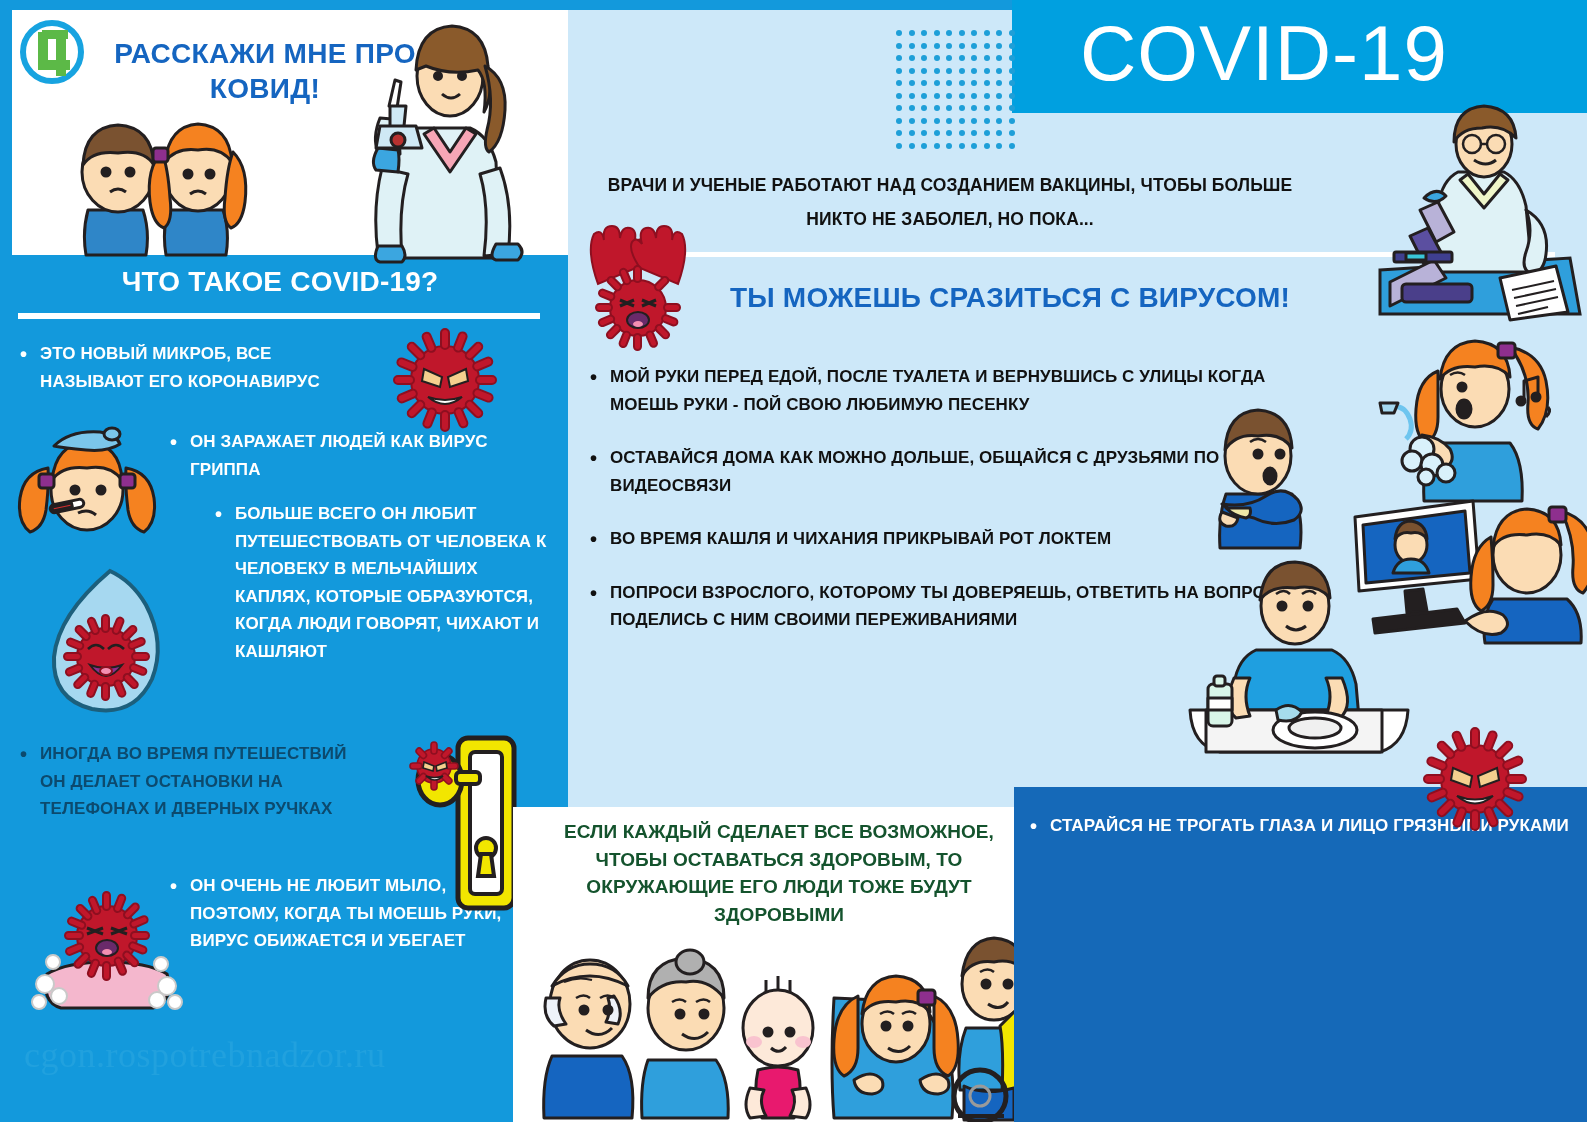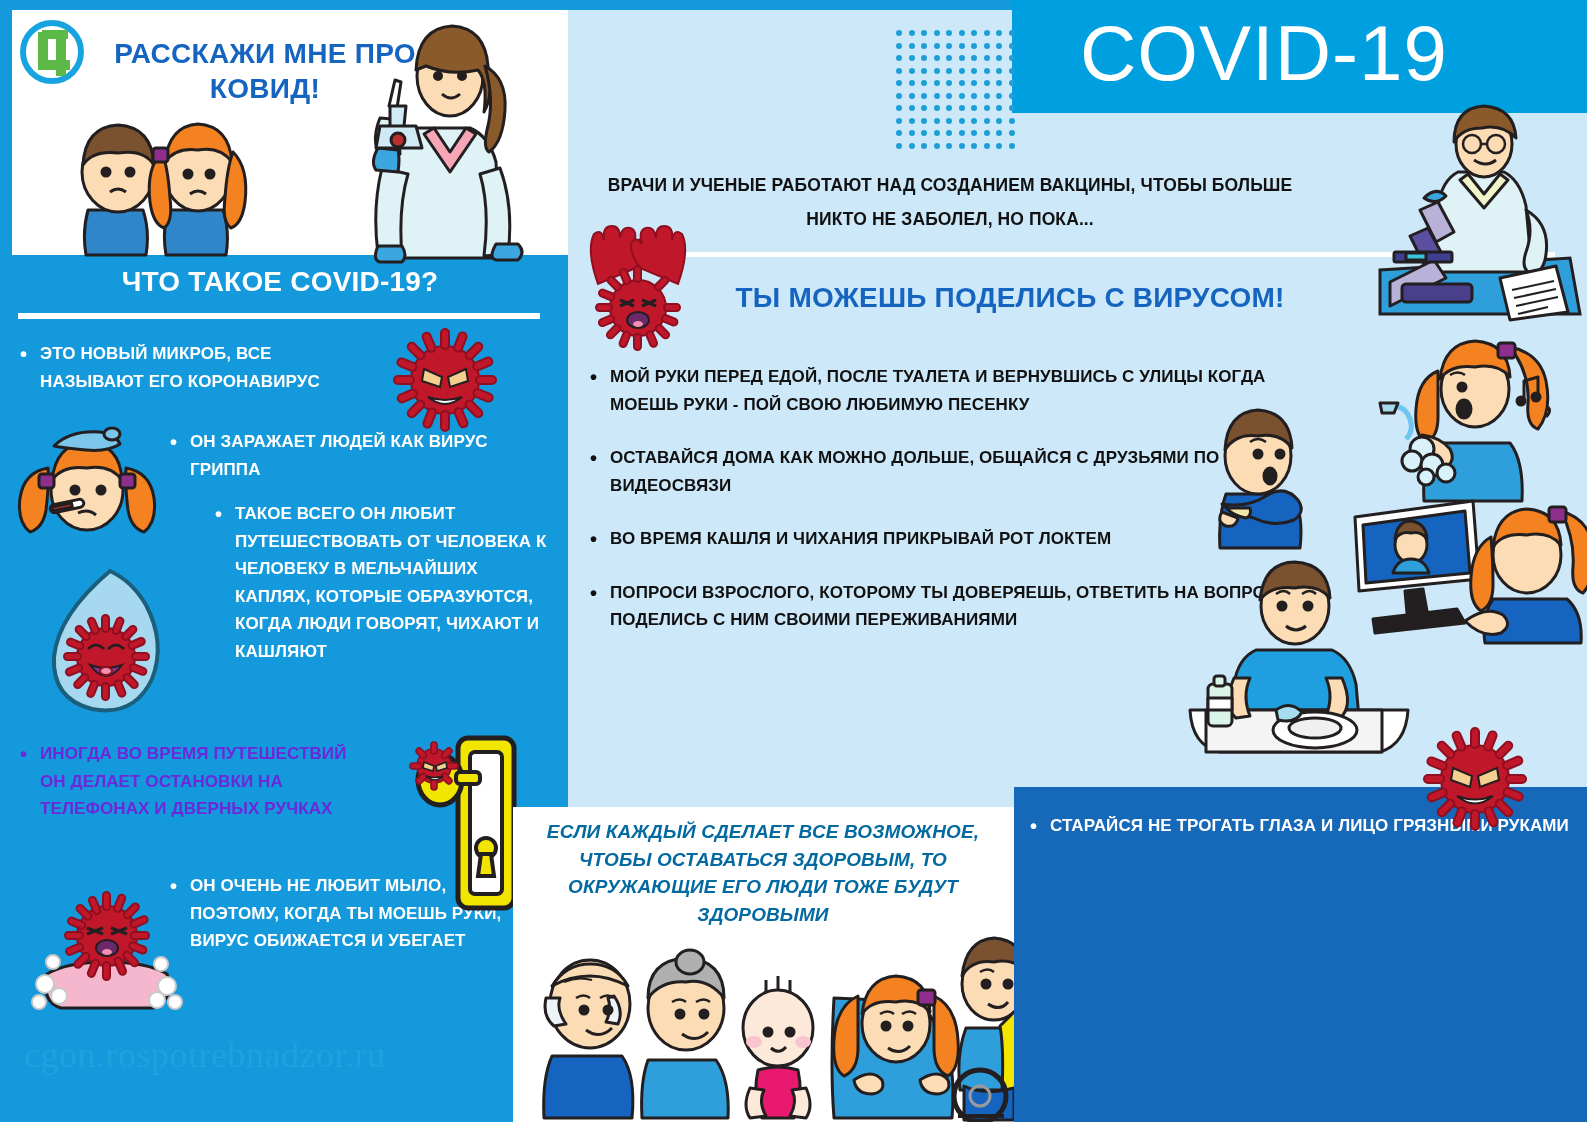--- a/index.html
+++ b/index.html
@@ -110,37 +110,37 @@
     letter-spacing: .1px;
   }
   ul.bl li::before {
     content: "•"; position: absolute; left: 2px; top: -1px;
     font-size: 20px; line-height: 1.55;
   }
 
   .left-b1 { position: absolute; left: 18px; top: 340px; width: 330px; color: #fff; }
   .left-b2 { position: absolute; left: 168px; top: 428px; width: 380px; color: #fff; }
   .left-b3 { position: absolute; left: 213px; top: 500px; width: 340px; color: #fff; }
-  .left-b4 { position: absolute; left: 18px; top: 740px; width: 330px; color: #6d28d9; }
+  .left-b4 { position: absolute; left: 18px; top: 740px; width: 330px; color: #0c4a6e; }
   .left-b5 { position: absolute; left: 168px; top: 872px; width: 355px; color: #fff; }
 
   .mid-list {
     position: absolute; left: 588px; top: 363px; width: 740px; color: #111;
   }
   .mid-list li { margin-bottom: 26px; font-size: 17px; }
 
   
   .box-white {
     position: absolute; left: 513px; top: 807px; width: 512px; height: 315px;
     background: #ffffff;
   }
   .box-white-title {
-    position: absolute; left: 520px; top: 818px; width: 486px;
-    font-size: 19px; font-weight: bold; color: #0369a1;
-    text-align: center; line-height: 1.45; letter-spacing: .1px; font-style: italic;
+    position: absolute; left: 536px; top: 818px; width: 486px;
+    font-size: 19px; font-weight: bold; color: #14532d;
+    text-align: center; line-height: 1.45; letter-spacing: .1px;
   }
 
   
   .box-dark {
     position: absolute; left: 1014px; top: 787px; width: 573px; height: 335px;
     background: #1569B8;
   }
   .dark-list {
     position: absolute; left: 1028px; top: 812px; width: 550px; color: #ffffff;
   }
@@ -333,21 +333,21 @@
 <div class="h-what">ЧТО ТАКОЕ COVID-19?</div>
 <div class="rule-what"></div>
 
 <ul class="bl left-b1">
   <li>ЭТО НОВЫЙ МИКРОБ, ВСЕ НАЗЫВАЮТ ЕГО КОРОНАВИРУС</li>
 </ul>
 <ul class="bl left-b2">
   <li>ОН ЗАРАЖАЕТ ЛЮДЕЙ КАК ВИРУС ГРИППА</li>
 </ul>
 <ul class="bl left-b3">
-  <li>ТАКОЕ ВСЕГО ОН ЛЮБИТ ПУТЕШЕСТВОВАТЬ ОТ ЧЕЛОВЕКА К ЧЕЛОВЕКУ В МЕЛЬЧАЙШИХ КАПЛЯХ, КОТОРЫЕ ОБРАЗУЮТСЯ, КОГДА ЛЮДИ ГОВОРЯТ, ЧИХАЮТ И КАШЛЯЮТ</li>
+  <li>БОЛЬШЕ ВСЕГО ОН ЛЮБИТ ПУТЕШЕСТВОВАТЬ ОТ ЧЕЛОВЕКА К ЧЕЛОВЕКУ В МЕЛЬЧАЙШИХ КАПЛЯХ, КОТОРЫЕ ОБРАЗУЮТСЯ, КОГДА ЛЮДИ ГОВОРЯТ, ЧИХАЮТ И КАШЛЯЮТ</li>
 </ul>
 <ul class="bl left-b4">
   <li>ИНОГДА ВО ВРЕМЯ ПУТЕШЕСТВИЙ ОН ДЕЛАЕТ ОСТАНОВКИ НА ТЕЛЕФОНАХ И ДВЕРНЫХ РУЧКАХ</li>
 </ul>
 <ul class="bl left-b5">
   <li>ОН ОЧЕНЬ НЕ ЛЮБИТ МЫЛО, ПОЭТОМУ, КОГДА ТЫ МОЕШЬ РУКИ, ВИРУС ОБИЖАЕТСЯ И УБЕГАЕТ</li>
 </ul>
 
 <div class="ill" style="left:390px; top:325px;">
 <svg width="110" height="110" viewBox="0 0 110 110">
@@ -496,21 +496,21 @@
     <circle cx="28" cy="84" r="7"></circle>
         <circle cx="136" cy="86" r="7"></circle>
   </g>
 </svg>
 </div>
 
 <div class="watermark">cgon.rospotrebnadzor.ru</div>
 
 <div class="lead-text">ВРАЧИ И УЧЕНЫЕ РАБОТАЮТ НАД СОЗДАНИЕМ ВАКЦИНЫ, ЧТОБЫ БОЛЬШЕ НИКТО НЕ ЗАБОЛЕЛ, НО ПОКА...</div>
 <div class="rule-lead"></div>
-<div class="h-fight">ТЫ МОЖЕШЬ ПОДЕЛИСЬ С ВИРУСОМ!</div>
+<div class="h-fight">ТЫ МОЖЕШЬ СРАЗИТЬСЯ С ВИРУСОМ!</div>
 
 <div class="ill" style="left:578px; top:222px;">
 <svg width="120" height="130" viewBox="0 0 120 130">
   <g stroke="#8e0f20" stroke-width="2" fill="#C0172B">
     <path d="M20 62 q-12-34 -4-50 q8-6 10 6 q-2-14 8-14 q8 0 8 12 q2-12 10-10 q8 2 4 16 q6-8 10-2 q4 8 -8 26 z"></path>
     <path d="M100 62 q12-34 4-50 q-8-6 -10 6 q2-14 -8-14 q-8 0 -8 12 q-2-12 -10-10 q-8 2 -4 16 q-6-8 -10-2 q-4 8 8 26 z"></path>
     <circle cx="60" cy="86" r="28"></circle>
     <g>
       <rect x="56" y="44" width="7" height="16" rx="3.5"></rect>
           <rect x="56" y="112" width="7" height="16" rx="3.5"></rect>

